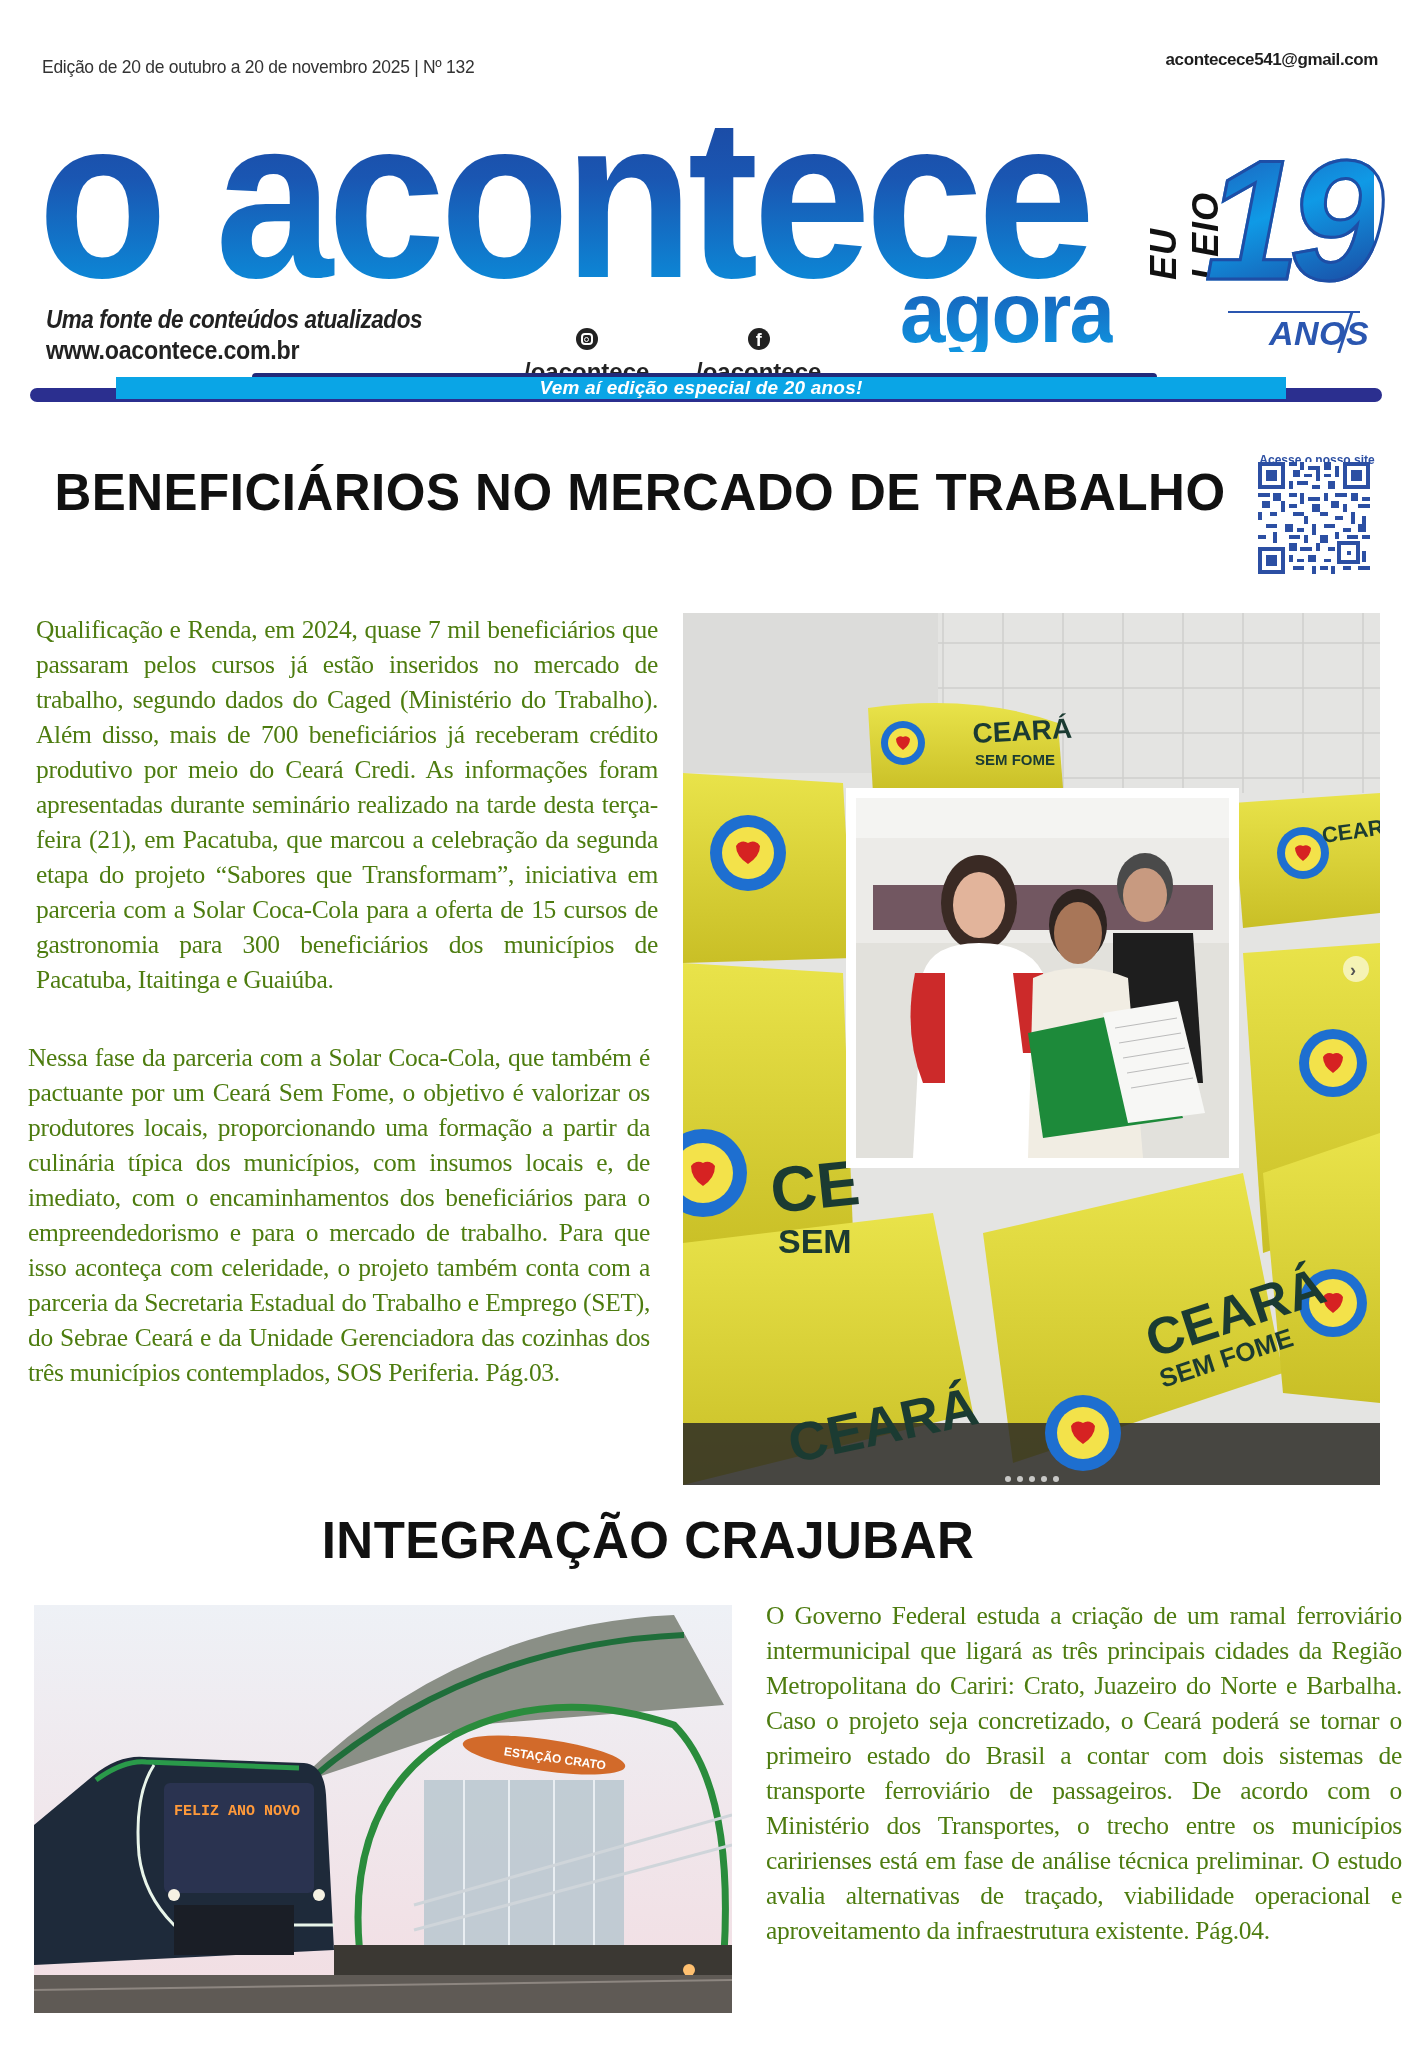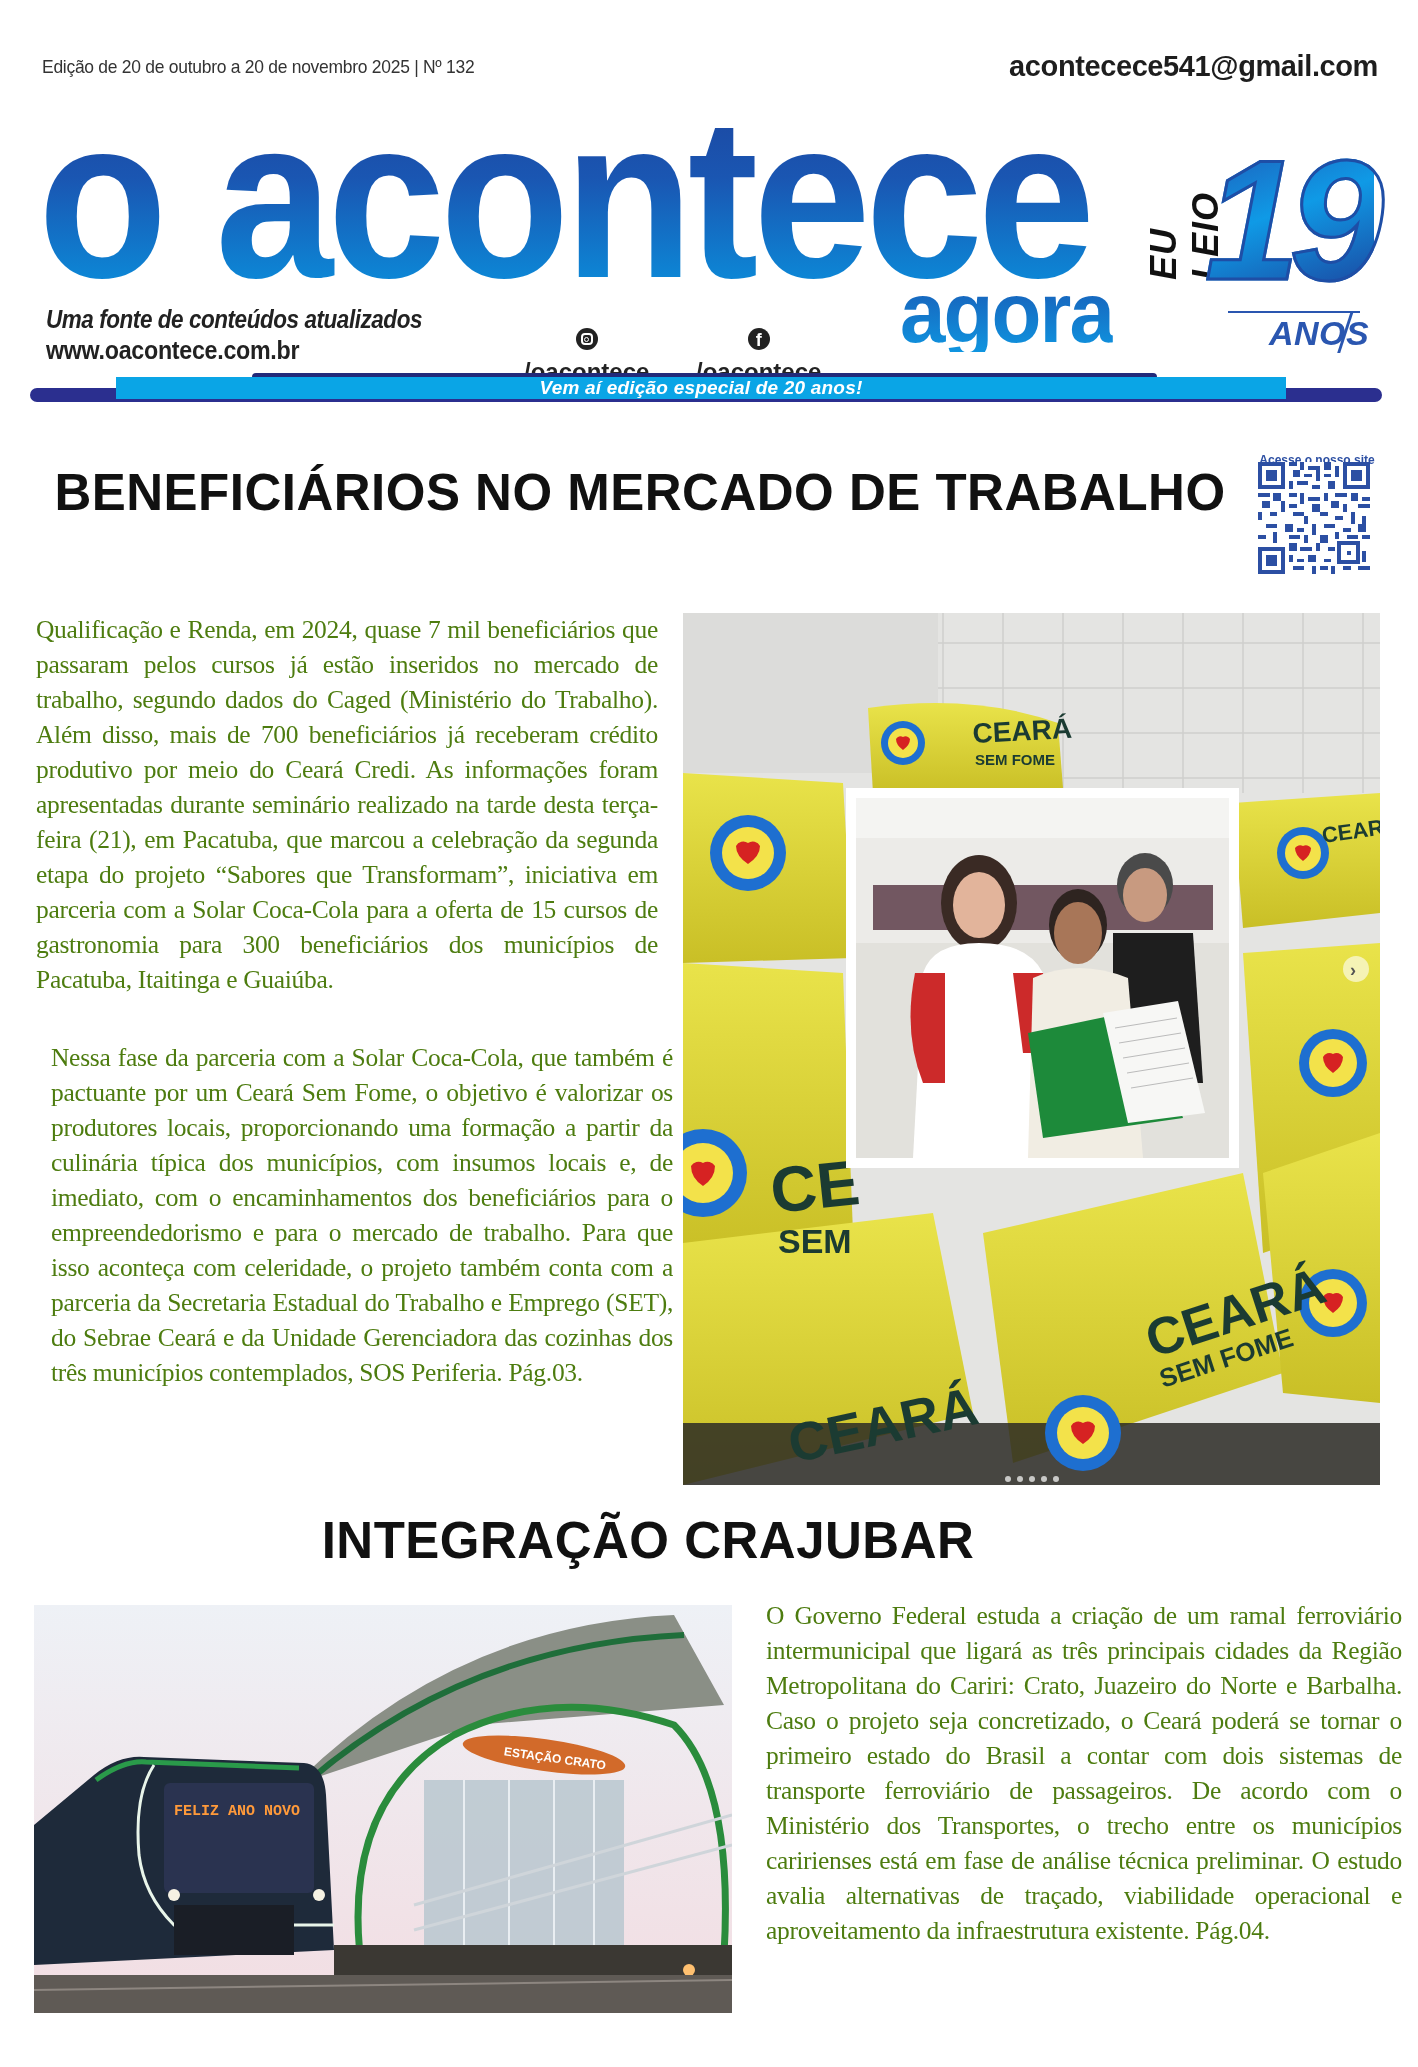--- a/index.html
+++ b/index.html
@@ -3,21 +3,21 @@
   <meta charset="utf-8">
   <style>
     * { margin: 0; padding: 0; box-sizing: border-box; }
     html, body { width: 1418px; height: 2067px; background: #ffffff; overflow: hidden; }
     body { position: relative; font-family: "Liberation Serif", serif; color: #222; }
 
     .abs { position: absolute; }
 
     
     .edition { left: 42px; top: 56px; font-family: "Liberation Sans", sans-serif; font-size: 19px; color: #333; letter-spacing: -0.3px; transform: scaleX(0.92); transform-origin: left center; }
-    .email { right: 40px; top: 50px; font-family: "Liberation Sans", sans-serif; font-weight: bold; font-size: 29px; color: #1e1e1e; letter-spacing: -0.4px; }
+    .email { right: 40px; top: 50px; font-family: "Liberation Sans", sans-serif; font-weight: bold; font-size: 17px; color: #1e1e1e; letter-spacing: -0.4px; }
 
     
     .logo-main {
       left: 38px; top: 98px; height: 200px;
       font-family: "Liberation Sans", sans-serif; font-weight: bold;
       font-size: 228px; line-height: 200px; letter-spacing: -6px;
       background: linear-gradient(180deg, #1c47a0 0%, #1a56b2 40%, #0a8fdc 100%);
       -webkit-background-clip: text; background-clip: text; color: transparent;
       transform: scaleX(0.93); transform-origin: left top;
       white-space: nowrap;
@@ -85,21 +85,21 @@
     }
     .qr-label { left: 1252px; top: 453px; width: 130px; text-align: center; font-family: Liberation Sans, sans-serif; font-weight: bold; font-size: 12px; color: #2c4fa3; }
     .qr { left: 1257px; top: 462px; width: 114px; height: 112px; }
 
     
     .body-text {
       font-family: "Liberation Serif", serif; font-size: 25.5px; line-height: 35px; color: #4d7c0f;
       text-align: justify; hyphens: manual; letter-spacing: -0.3px;
     }
     .a1-p1 { left: 36px; top: 612px; width: 622px; }
-    .a1-p2 { left: 51px; top: 1040px; width: 622px; }
+    .a1-p2 { left: 28px; top: 1040px; width: 622px; }
 
     .photo1 { left: 683px; top: 613px; width: 697px; height: 872px; overflow: hidden; background: linear-gradient(180deg, #d8d8d6 0%, #e7e7e5 18%, #c9c046 30%, #d9d33a 60%, #b9b030 85%, #2a2a22 100%); }
 
     
     .headline2 {
       left: 0; top: 1508px; width: 1296px; text-align: center;
       font-family: "Liberation Sans", sans-serif; font-weight: bold;
       font-size: 51px; line-height: 66px; color: #111; letter-spacing: 0.5px;
     }
 

